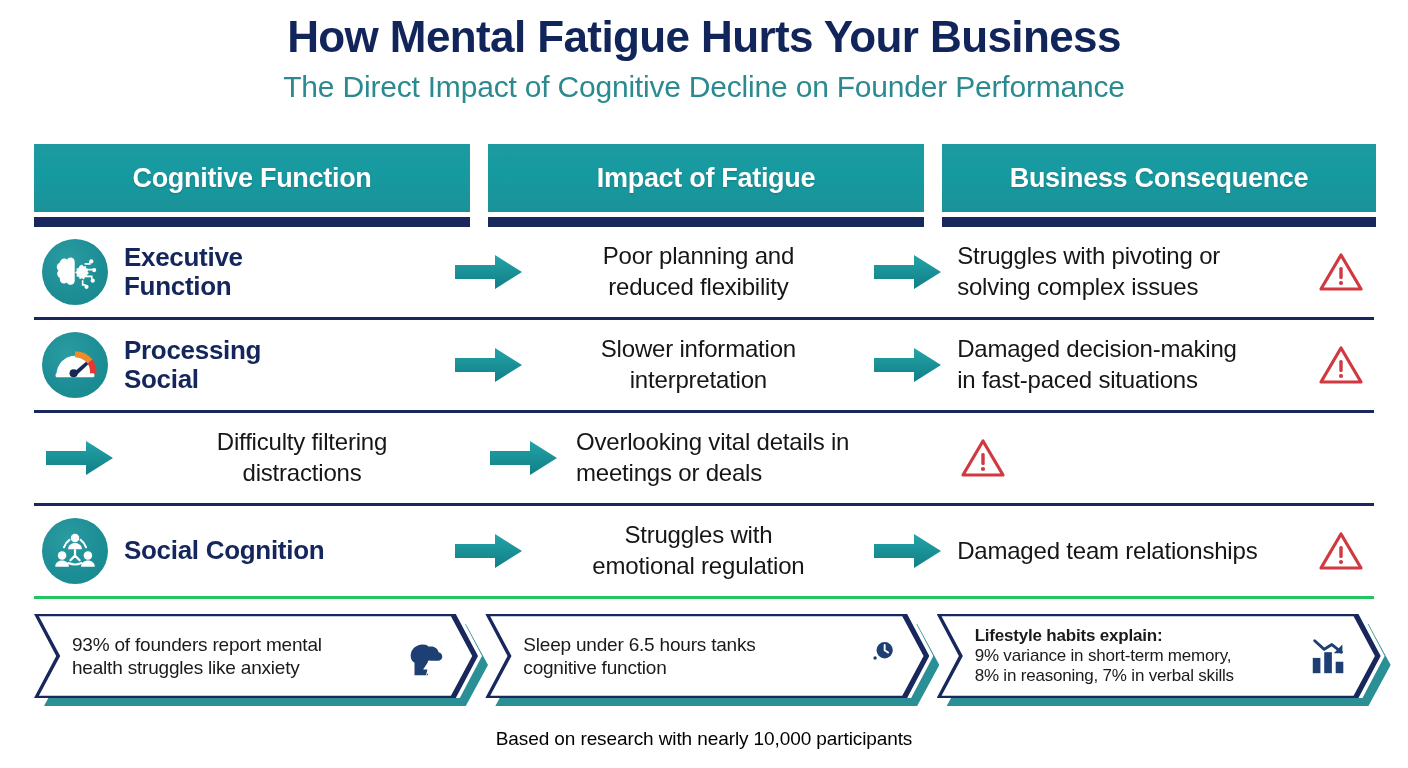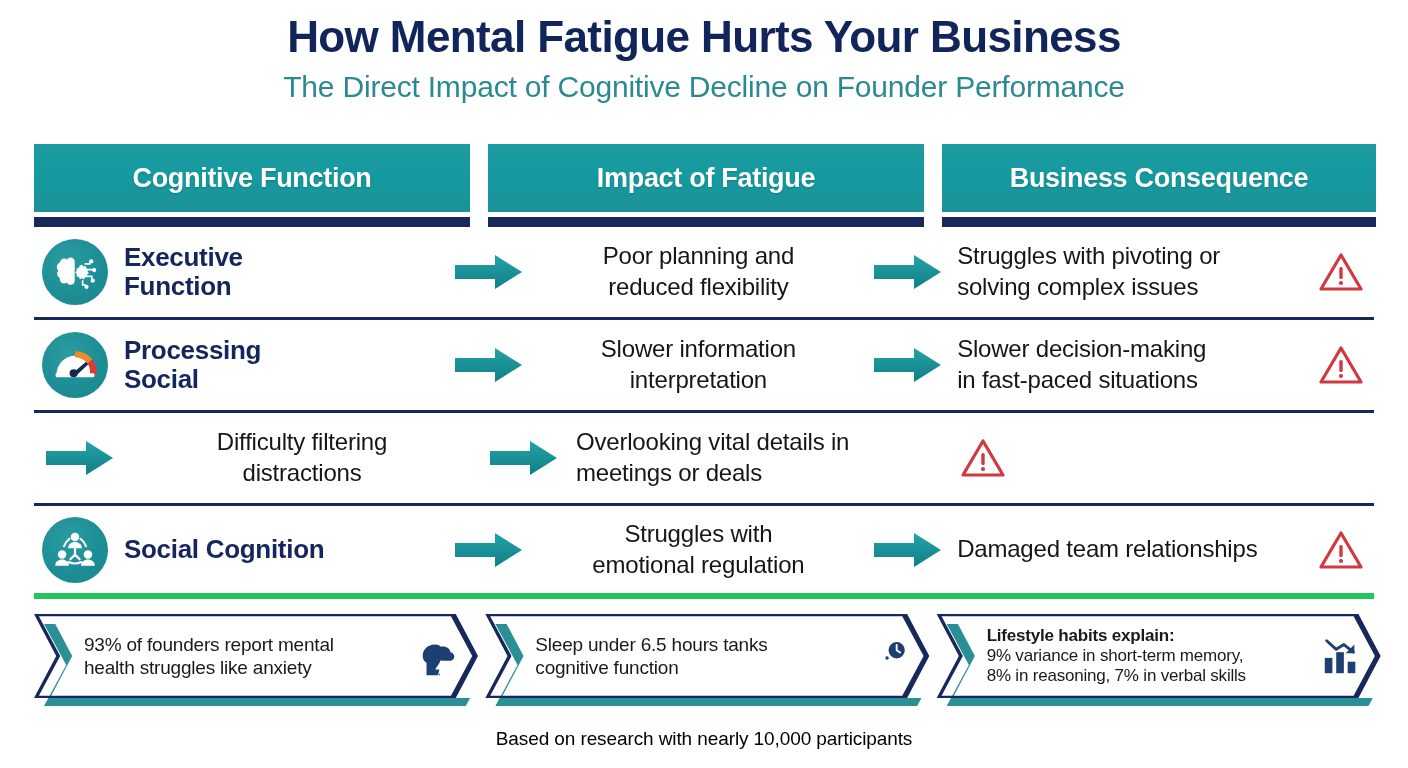--- a/index.html
+++ b/index.html
@@ -66,21 +66,21 @@
 
   
   .rows { margin-top: 0px; }
   .drow {
     display: flex;
     align-items: center;
     height: 93px;
     border-bottom: 3px solid #18275c;
     position: relative;
   }
-  .drow:last-of-type { border-bottom: 6px solid #22c55e; }
+  .drow:last-of-type { border-bottom: 3px solid #22c55e; }
 
   .col-func {
     width: 436px;
     display: flex;
     align-items: center;
     gap: 16px;
     padding-left: 8px;
   }
   .icon-circle {
     width: 66px; height: 66px;
@@ -141,21 +141,21 @@
   .banner-outer { position: relative; width: 444px; height: 88px; }
   .banner-shadow {
     position: absolute;
     left: 10px; top: 10px;
     width: 444px; height: 82px;
     background: #2b8f96;
     clip-path: polygon(0% 0%, 95% 0%, 100% 50%, 95% 100%, 0% 100%, 5% 50%);
   }
   .banner {
     position: absolute;
-    left: 16px; top: 0;
+    left: 4px; top: 0;
     width: 444px; height: 84px;
     background: #ffffff;
     clip-path: polygon(0% 0%, 95% 0%, 100% 50%, 95% 100%, 0% 100%, 5% 50%);
     display: flex;
     align-items: center;
     padding: 0 30px 0 34px;
   }
   .banner-border {
     position: absolute;
     left: 0; top: 0;
@@ -300,21 +300,21 @@
       <div class="col-impact">
         <span>Slower information</span><br>
         <span>interpretation</span>
       </div>
       <div class="arrow-cell">
         <svg width="72" height="40" viewBox="0 0 72 40">
             <path d="M2 13h40V3l27 17-27 17V27H2z" fill="url(#ag1)"></path>
           </svg>
       </div>
       <div class="col-conseq">
-        <span>Slower decision-making</span><br>
+        <span>Damaged decision-making</span><br>
         <span>in fast-paced situations</span>
       </div>
       <div class="warn-cell">
         <svg width="46" height="42" viewBox="0 0 46 42">
           <path d="M23 4L43 38H3z" fill="none" stroke="#d0393f" stroke-width="3.2" stroke-linejoin="round"></path>
           <rect x="21.3" y="16" width="3.4" height="12" rx="1.6" fill="#d0393f"></rect>
           <circle cx="23" cy="32" r="2.1" fill="#d0393f"></circle>
         </svg>
       </div>
     </div>

